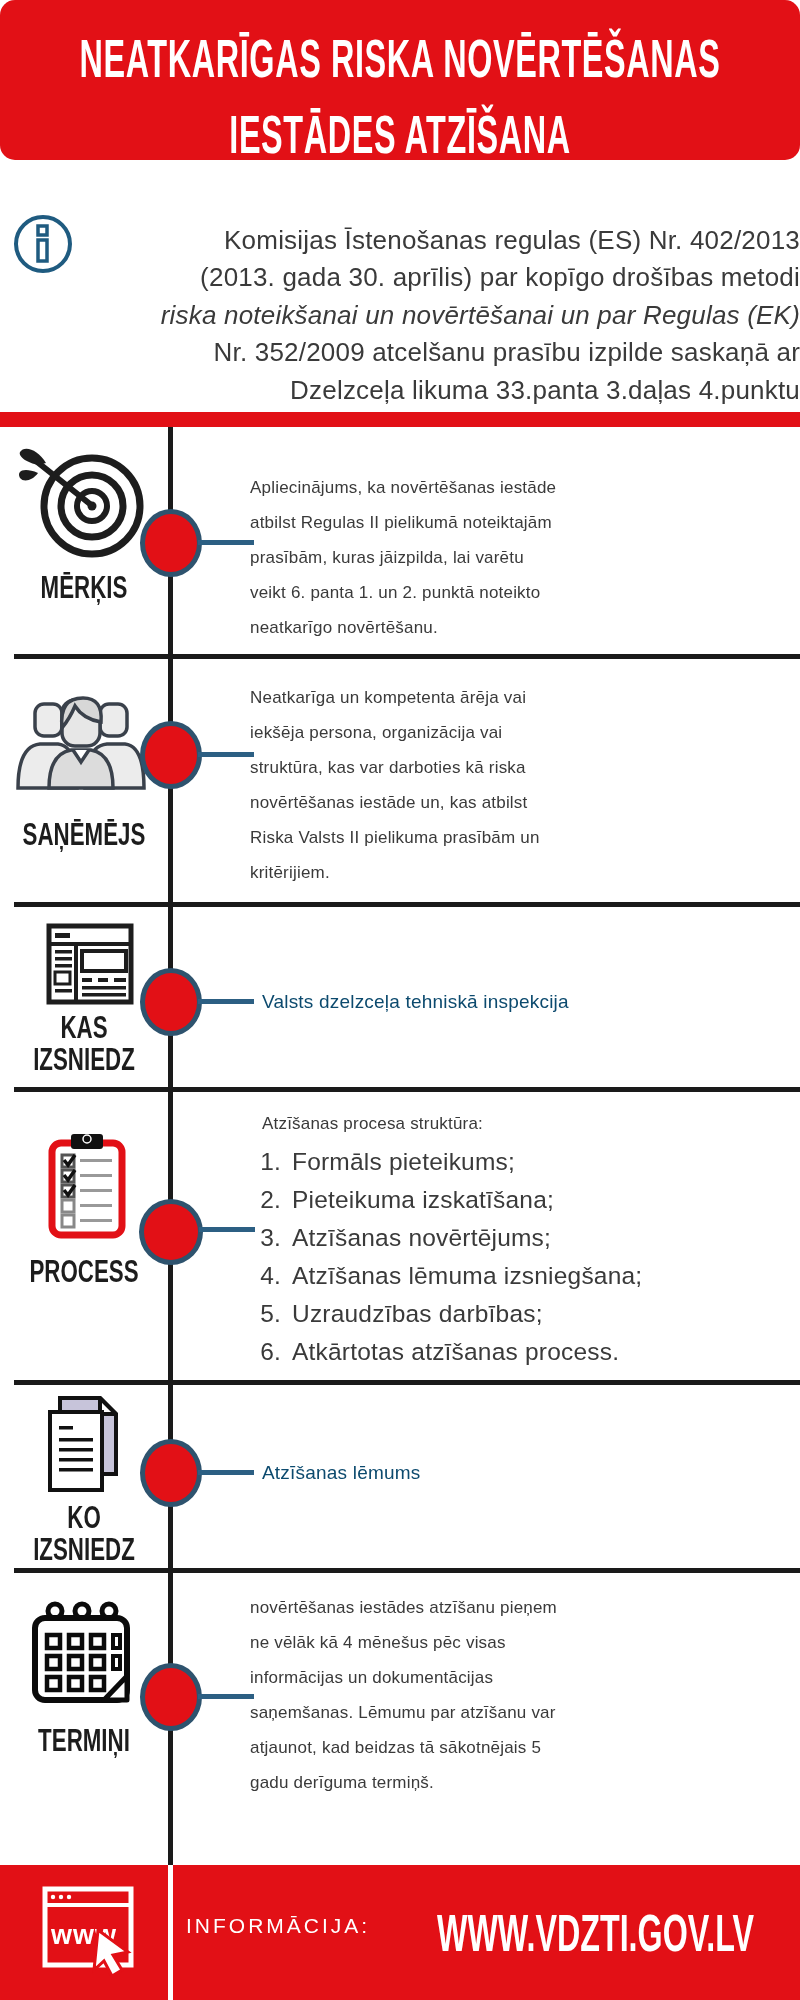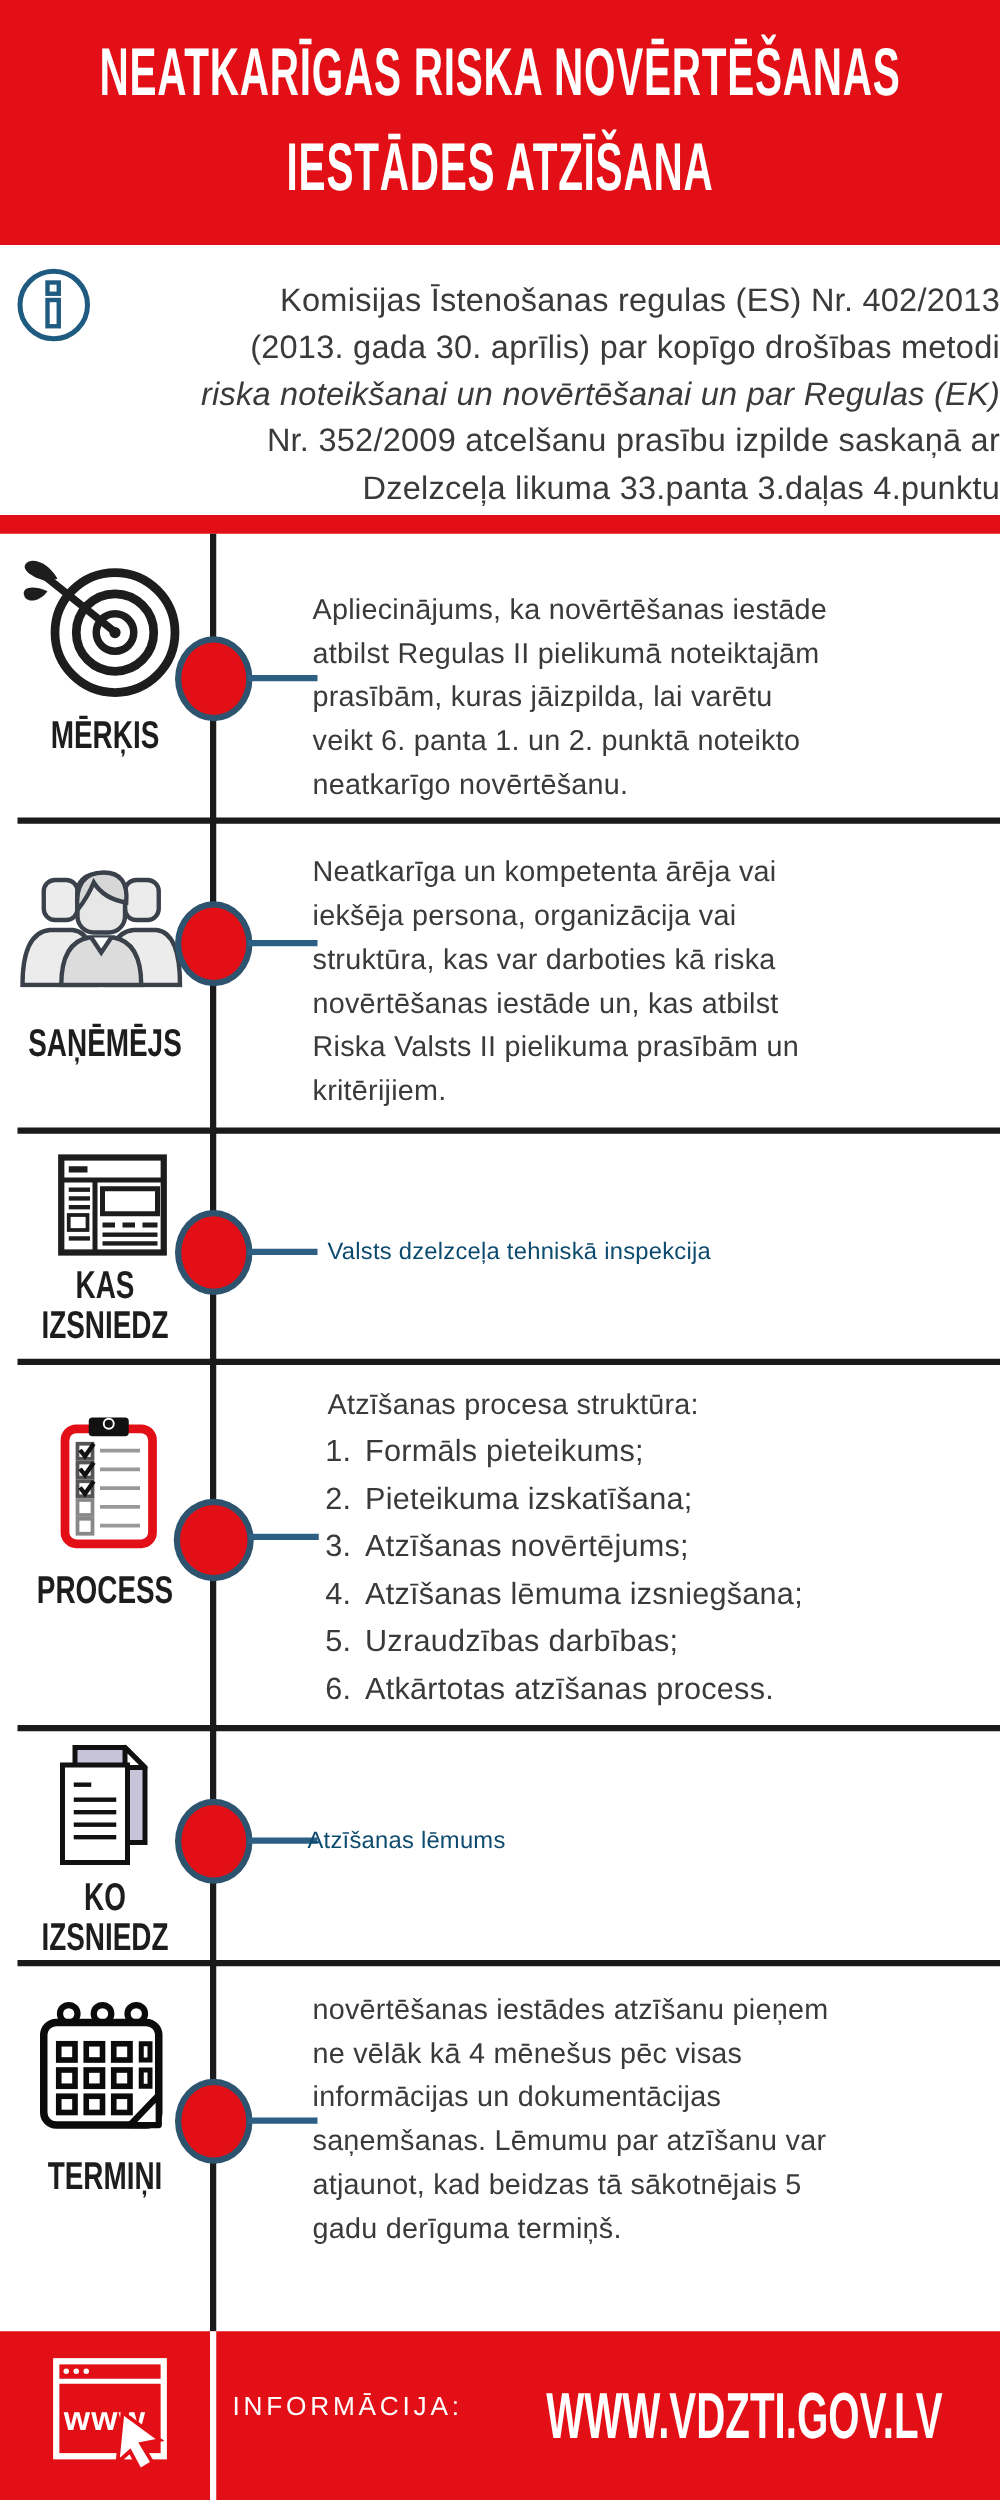--- a/index.html
+++ b/index.html
@@ -1,35 +1,35 @@
 <!DOCTYPE html>
 <html><head>
 <meta charset="utf-8">
 <style>
   html,body{margin:0;padding:0;background:#ffffff;}
   .page{position:relative;width:800px;height:2000px;background:#ffffff;overflow:hidden;
         font-family:"Liberation Sans",sans-serif;}
   .abs{position:absolute;}
   
-  .header{left:0;top:0;width:800px;height:196px;background:#e21016;}
+  .header{left:0;top:0;width:800px;height:160px;background:#e21016;border-radius:15px;}
   .title-line{position:absolute;width:1300px;margin-left:-250px;text-align:center;
 
               color:#ffffff;font-weight:700;font-size:54px;line-height:64px;white-space:nowrap;
               transform:scaleX(0.60);transform-origin:center;letter-spacing:1px;}
   
   .intro-line{position:absolute;left:55px;width:745px;text-align:right;color:#3a3a3a;
               font-size:26px;line-height:37.5px;letter-spacing:0.2px;}
   .red-bar{left:0;top:412px;width:800px;height:15px;background:#e21016;}
   
   .timeline{left:168px;top:427px;width:5px;height:1438px;background:#1a1a1a;}
   .divider{left:14px;width:786px;height:5px;background:#1a1a1a;}
   .node{width:52px;height:58px;border:5px solid #2e536e;border-radius:50%;background:#e21016;}
   .connector{height:5px;background:#2c5f83;}
   
-  .bodytext{color:#3a3a3a;font-size:23px;line-height:35px;letter-spacing:0.2px;}
+  .bodytext{color:#3a3a3a;font-size:17px;line-height:35px;letter-spacing:0.2px;}
   .label-wrap{position:absolute;text-align:center;color:#1d1d1d;font-weight:700;
               font-size:31px;line-height:32px;transform:scaleX(0.72);transform-origin:center;}
   .single{color:#0c4a6e;font-size:19px;line-height:30px;letter-spacing:0.2px;white-space:nowrap;}
   ol.process-list{margin:0;padding:0 0 0 32px;color:#3a3a3a;font-size:24.5px;line-height:38px;
                   letter-spacing:0.2px;}
   ol.process-list li{padding-left:4px;}
   
   .footer{left:0;top:1865px;width:800px;height:135px;background:#e21016;}
   .footer-line{left:168px;top:1865px;width:5px;height:135px;background:#ffffff;}
   .footer-label{color:#ffffff;font-size:21px;letter-spacing:3px;font-weight:400;white-space:nowrap;}
@@ -194,21 +194,21 @@
       <rect x="17" y="64" width="34" height="3.5"></rect>
       <rect x="17" y="74" width="34" height="3.5"></rect>
     </g>
   </svg>
   <div class="label-wrap" style="left:-66px;top:1502px;width:300px;">
     <div>KO</div>
     <div>IZSNIEDZ</div>
   </div>
   <div class="abs node" style="left:140px;top:1439px;"></div>
   <div class="abs connector" style="left:198px;top:1470px;width:56px;"></div>
-  <div class="abs single" style="left:246px;top:1458px;">Atzīšanas lēmums</div>
+  <div class="abs single" style="left:262px;top:1458px;">Atzīšanas lēmums</div>
 
   <svg class="abs" style="left:30px;top:1598px;" width="104" height="110" viewBox="0 0 104 110">
     <rect x="5" y="20" width="92" height="82" rx="10" fill="#ffffff" stroke="#0b0b0b" stroke-width="6"></rect>
     <circle cx="25" cy="13" r="7" fill="none" stroke="#0b0b0b" stroke-width="5"></circle>
     <circle cx="52" cy="13" r="7" fill="none" stroke="#0b0b0b" stroke-width="5"></circle>
     <circle cx="79" cy="13" r="7" fill="none" stroke="#0b0b0b" stroke-width="5"></circle>
     <g fill="none" stroke="#0b0b0b" stroke-width="4.5">
       <rect x="17" y="37" width="13" height="13"></rect>
         <rect x="39" y="37" width="13" height="13"></rect>
       <rect x="61" y="37" width="13" height="13"></rect>

